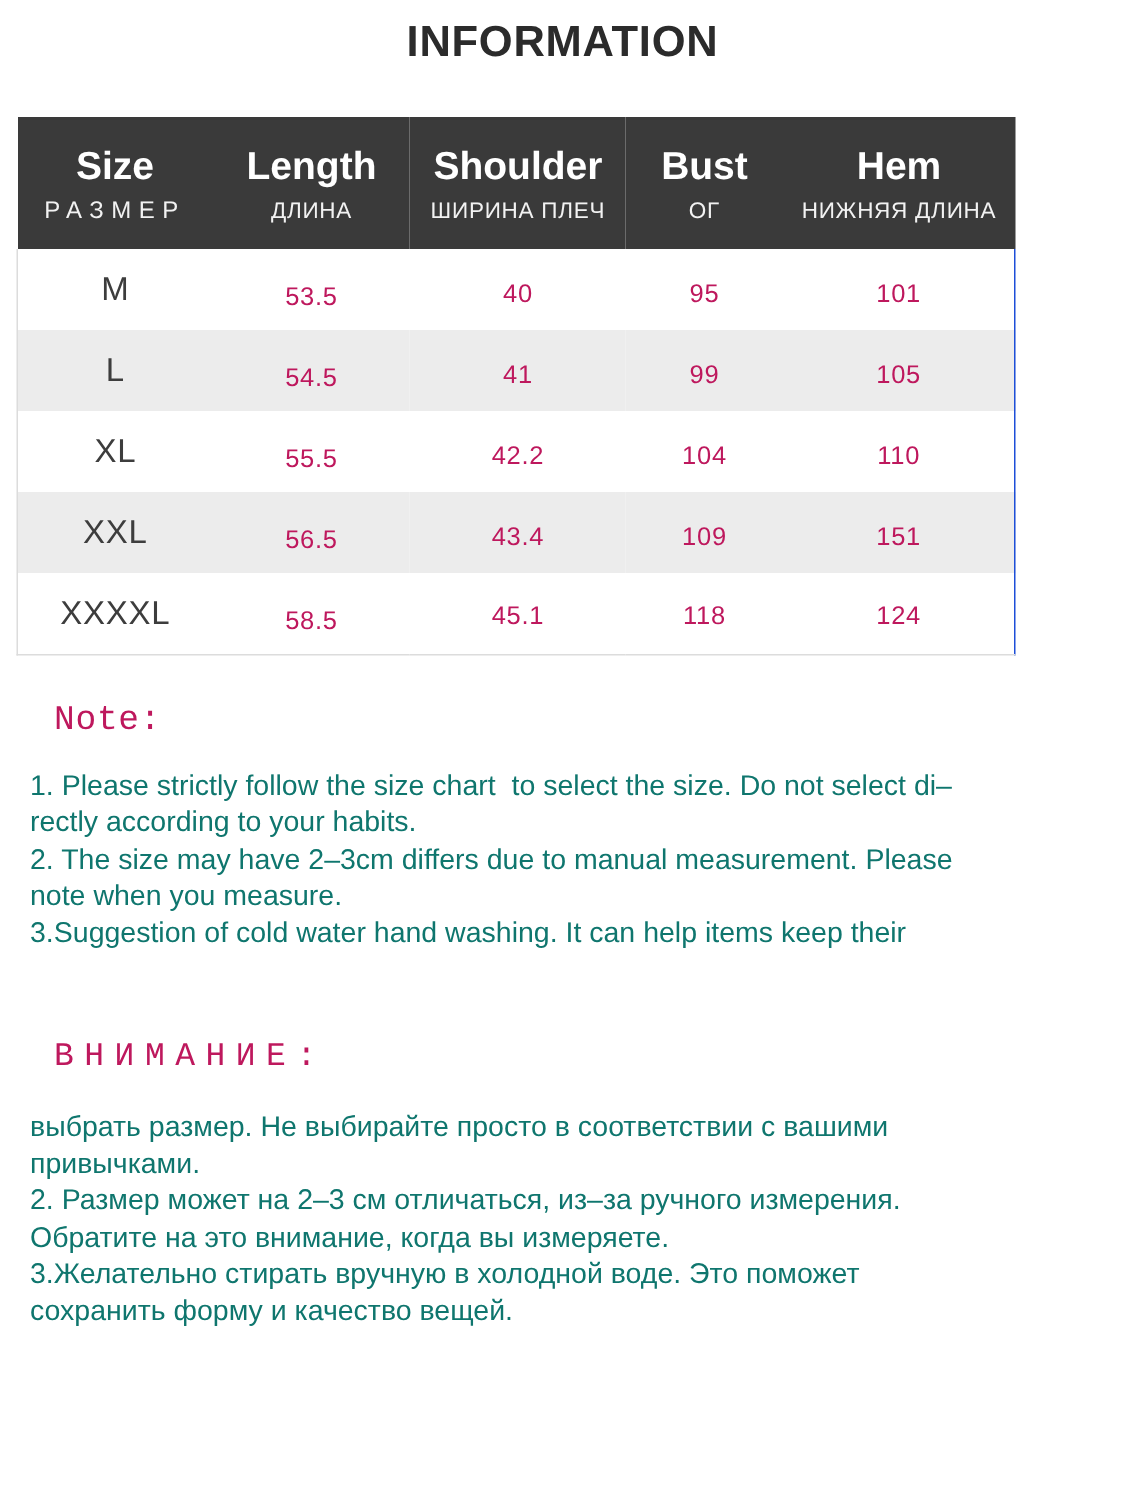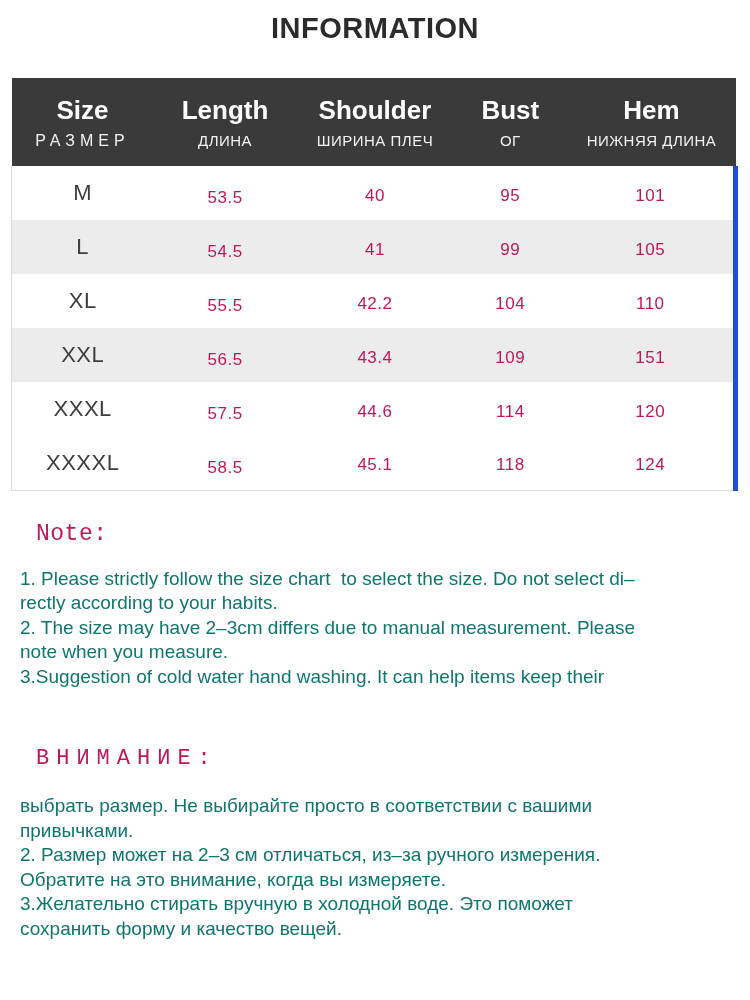--- a/index.html
+++ b/index.html
@@ -19,21 +19,21 @@
     text-align: center;
     font-size: 29px;
     font-weight: 700;
     letter-spacing: 0.5px;
     color: #2b2b2b;
   }
 
   table.size-table {
     table-layout: fixed;
     border-collapse: collapse;
-    width: 727px;
+    width: 666px;
     margin: 33px 12px 0 11px;
   }
   col.c-size     { width: 19.6%; }
   col.c-length   { width: 19.8%; }
   col.c-shoulder { width: 21.6%; }
   col.c-bust     { width: 15.8%; }
   col.c-hem      { width: 23.2%; }
 
   thead th {
     background: #3a3a3a;
@@ -60,21 +60,21 @@
 
   tbody td {
     box-sizing: border-box;
     height: 54px;
     text-align: center;
     vertical-align: middle;
     padding: 0;
   }
   tbody tr.shaded { background: #ececec; }
   tbody td:first-child { border-left: 1px solid #dcdcdc; }
-  tbody td:last-child  { border-right: 5px solid #1d4ed8; }
+  tbody td:last-child  { border-right: 1px solid #1d4ed8; }
   tbody tr:last-child td { border-bottom: 1px solid #dcdcdc; }
 
   td.size-cell { font-size: 22px; color: #3d3d3d; letter-spacing: 0.5px; }
   td.num-cell  { font-size: 17px; color: #be185d; letter-spacing: 0.5px; }
   td.num-cell.shift-lg { padding-top: 10px; }
   td.num-cell.shift-sm { padding-top: 5px; }
 
   .note { margin: 0 18px 0 20px; }
   .note-en { margin-top: 30px; }
   .note-heading {
@@ -162,27 +162,20 @@
         <td class="num-cell shift-sm">42.2</td>
         <td class="num-cell shift-sm">104</td>
         <td class="num-cell shift-sm">110</td>
       </tr>
       <tr class="shaded">
         <td class="size-cell">XXL</td>
         <td class="num-cell shift-lg">56.5</td>
         <td class="num-cell shift-sm">43.4</td>
         <td class="num-cell shift-sm">109</td>
         <td class="num-cell shift-sm">151</td>
-      </tr>
-      <tr>
-        <td class="size-cell">XXXL</td>
-        <td class="num-cell shift-lg">57.5</td>
-        <td class="num-cell shift-sm">44.6</td>
-        <td class="num-cell shift-sm">114</td>
-        <td class="num-cell shift-sm">120</td>
       </tr>
       <tr>
         <td class="size-cell">XXXXL</td>
         <td class="num-cell shift-lg">58.5</td>
         <td class="num-cell shift-sm">45.1</td>
         <td class="num-cell shift-sm">118</td>
         <td class="num-cell shift-sm">124</td>
       </tr>
     </tbody>
   </table>

